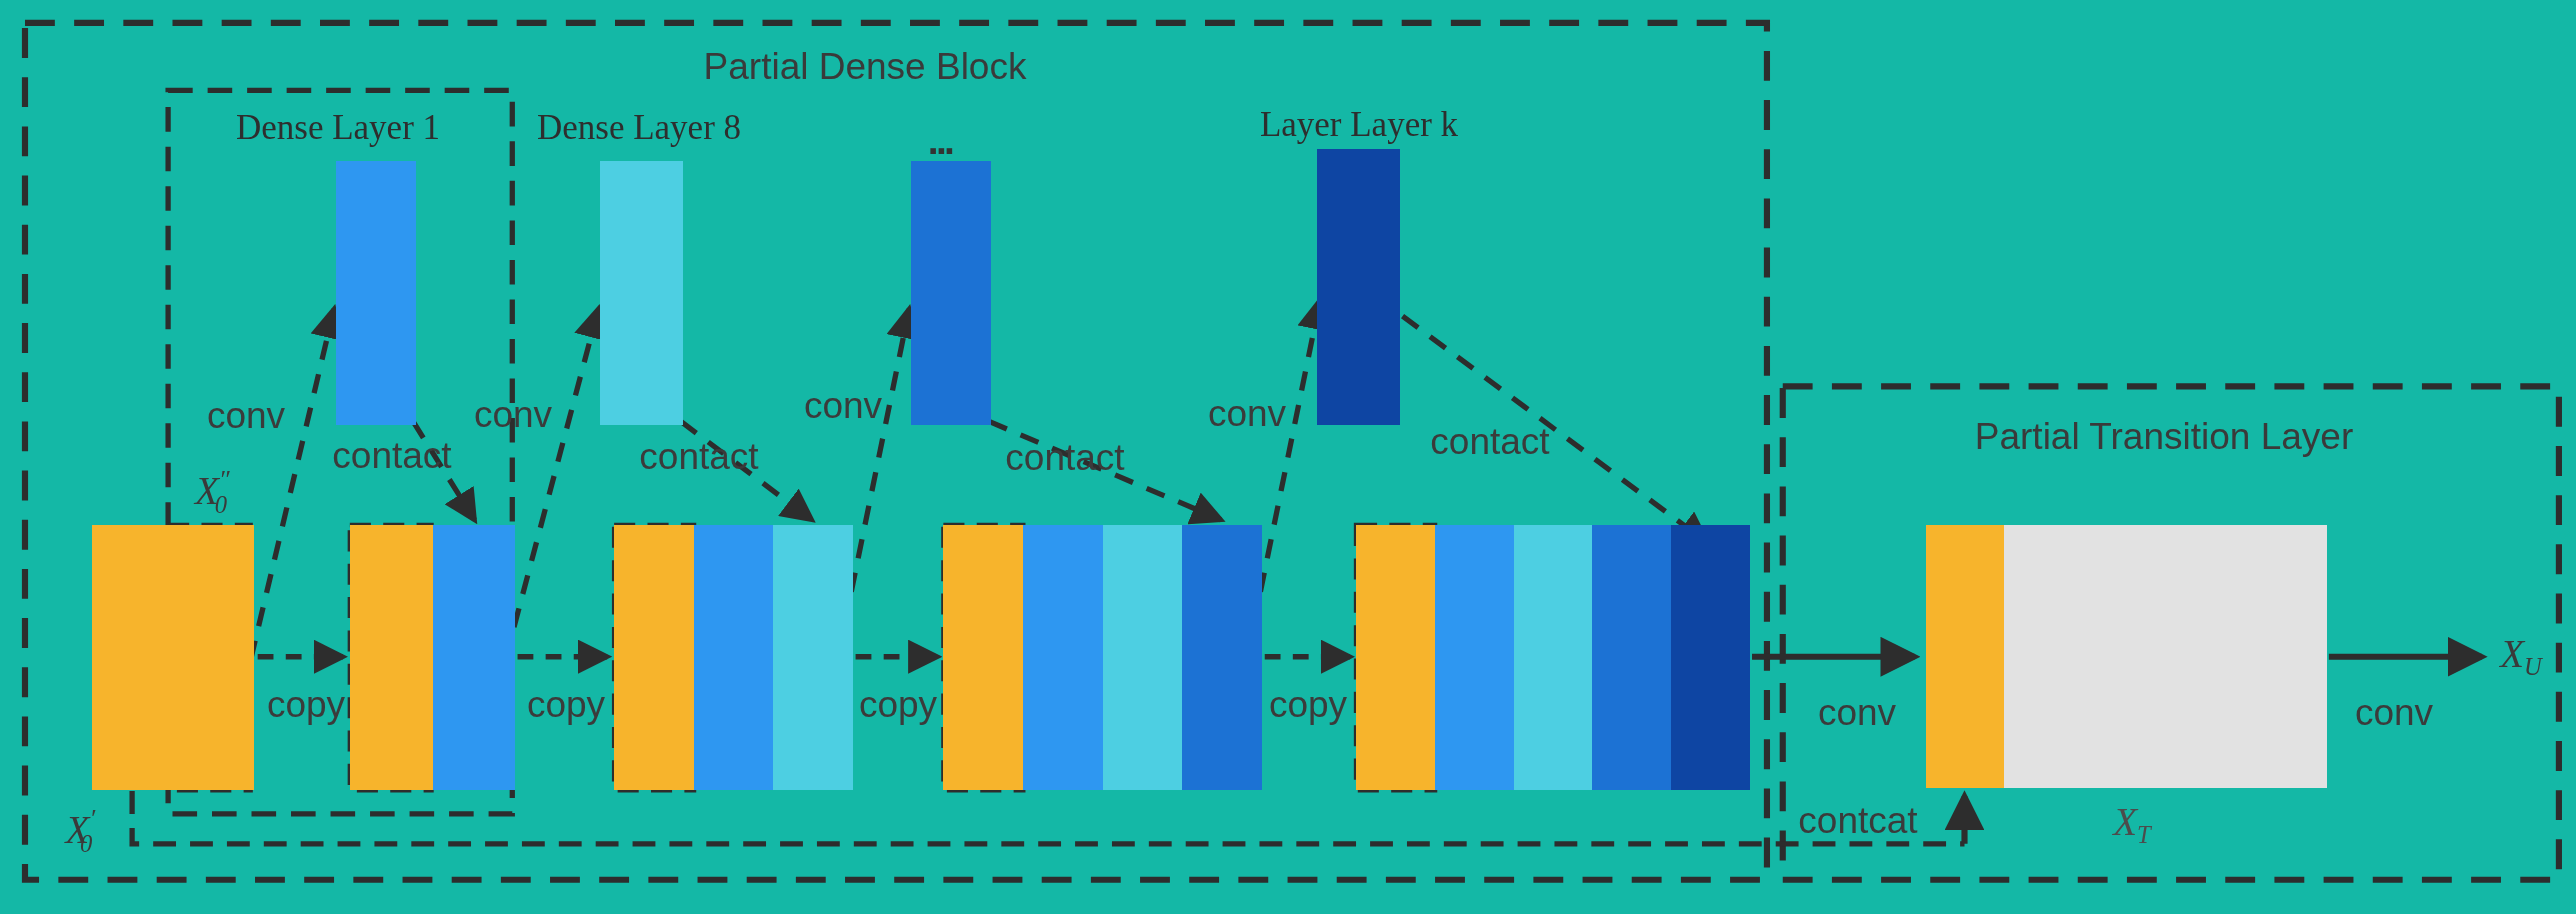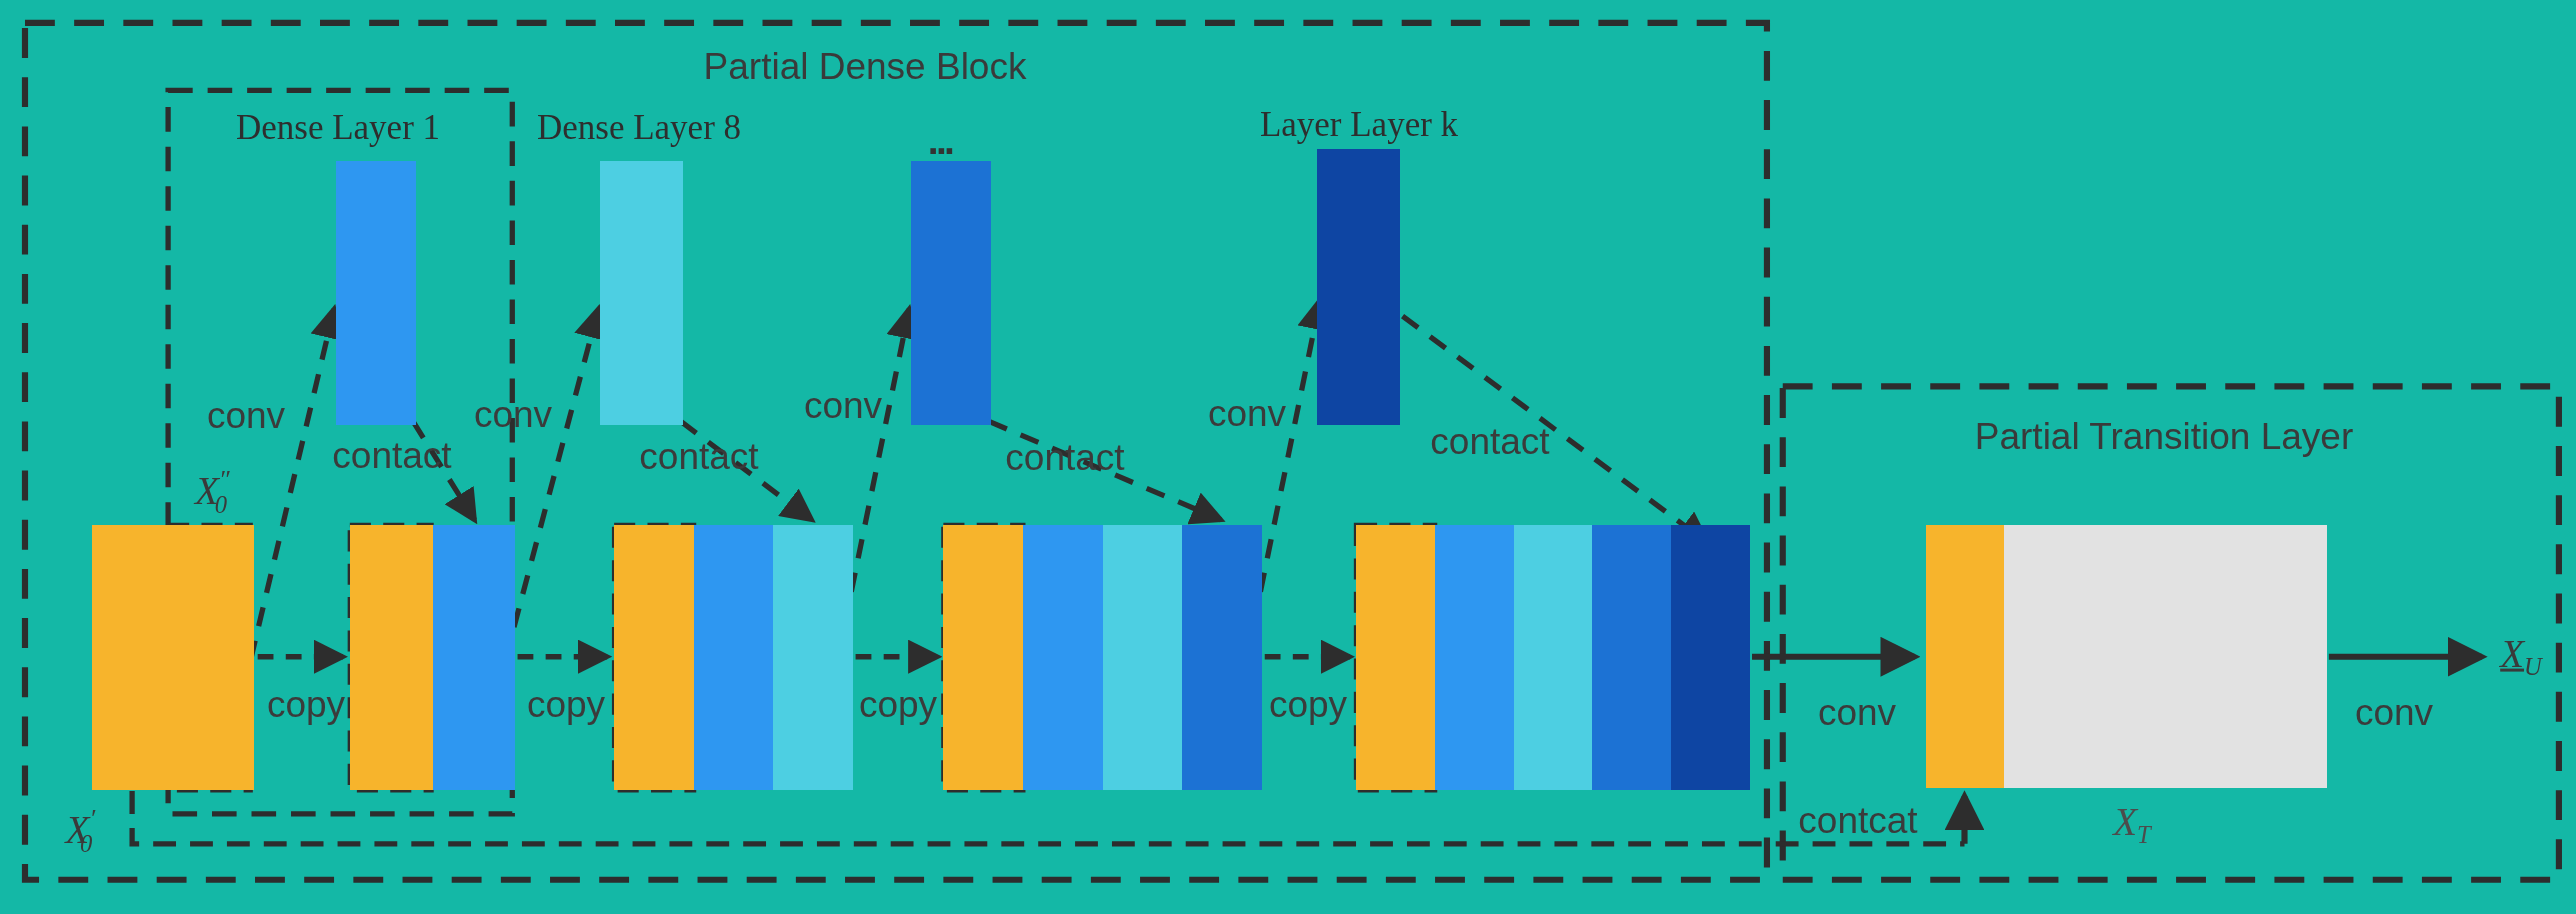--- a/index.html
+++ b/index.html
@@ -141,16 +141,16 @@
   <div class="lbl" style="left:898px;top:705px;">copy</div>
   <div class="lbl" style="left:1308px;top:705px;">copy</div>
 
   <div class="lbl" style="left:1857px;top:713px;">conv</div>
   <div class="lbl" style="left:2394px;top:713px;">conv</div>
   <div class="lbl" style="left:1858px;top:821px;">contcat</div>
 
   <div class="lbl math" style="left:79px;top:831px;"><span>X</span><span class="mmark">′</span><span class="msub tuck">0</span></div>
   <div class="lbl math" style="left:211px;top:492px;"><span>X</span><span class="mmark">″</span><span class="msub tuck">0</span></div>
   <div class="lbl math" id="lbl-xt" style="left:2132px;top:824px;"><span>X</span><span class="msub">T</span></div>
-  <div class="lbl math" style="left:2521px;top:656px;text-decoration:underline;"><span>X</span><span class="msub">U</span></div>
+  <div class="lbl math" style="left:2521px;top:656px;"><span>X</span><span class="msub">U</span></div>
 
 </div>
 
 
 </body></html>

